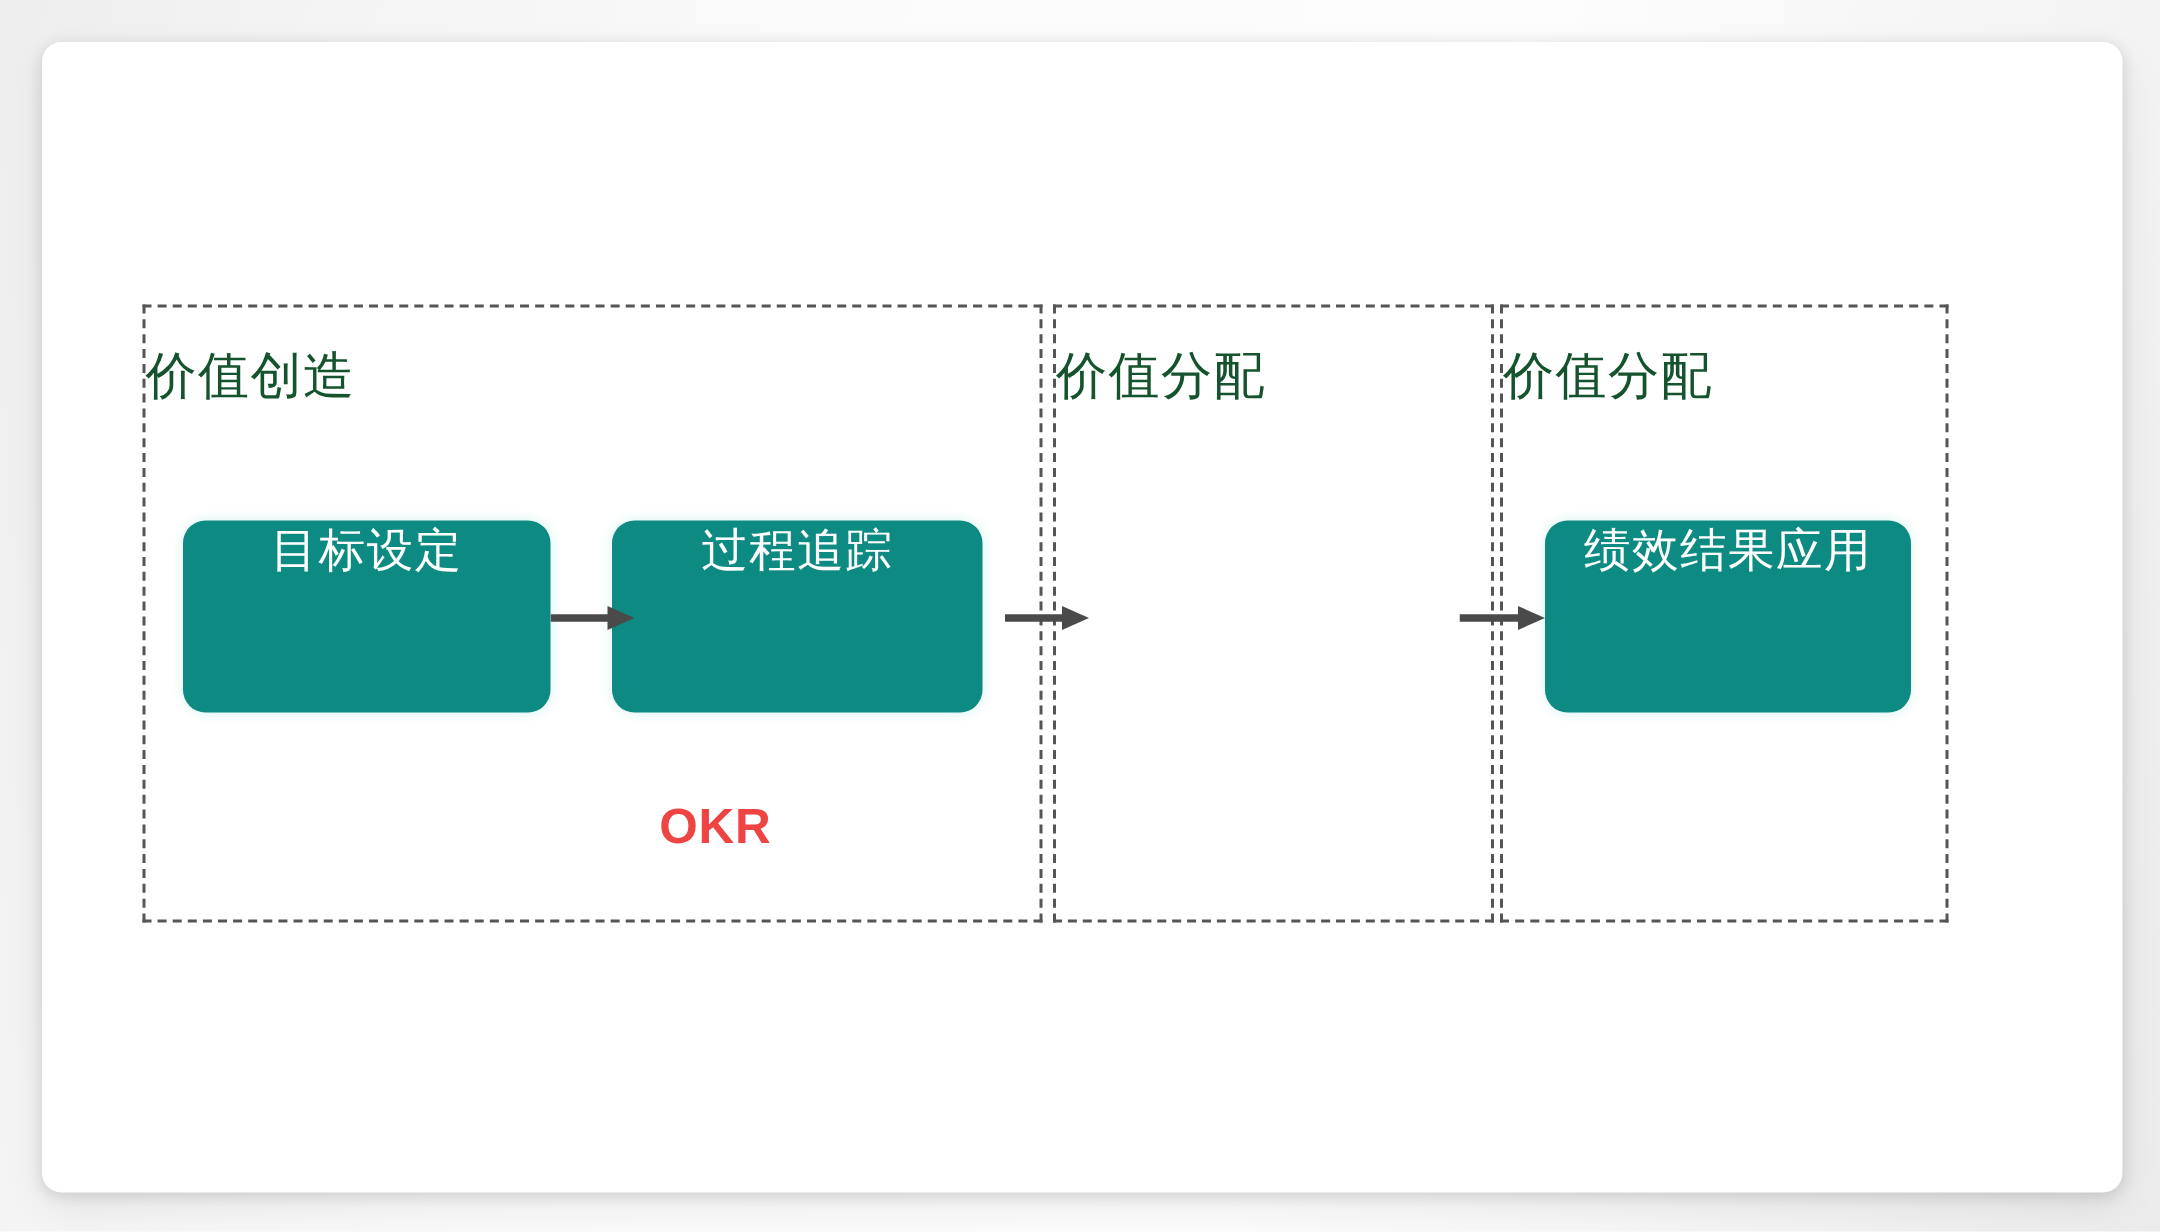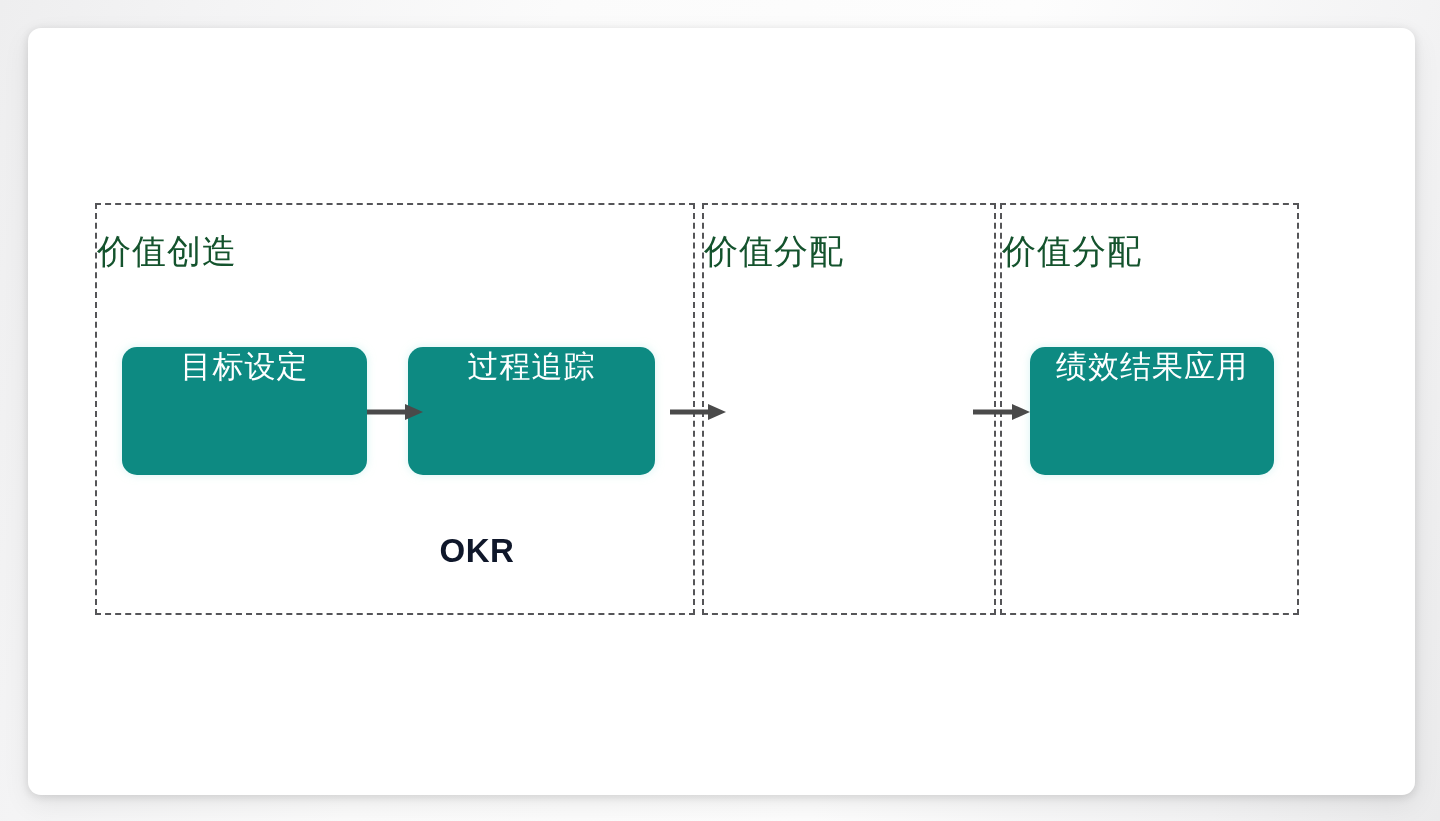--- a/index.html
+++ b/index.html
@@ -64,21 +64,21 @@
 
   .stage-tag {
     position: absolute;
     top: 325px;
     left: 0;
     width: 100%;
     text-align: center;
     font-size: 33px;
     line-height: 42px;
     font-weight: bold;
-    color: #0f172a;
+    color: #ef4444;
     letter-spacing: 0.5px;
     white-space: nowrap;
   }
   
   #stage-panel-1 .stage-tag {
     left: 230px;
     width: 300px;
   }
 
   

